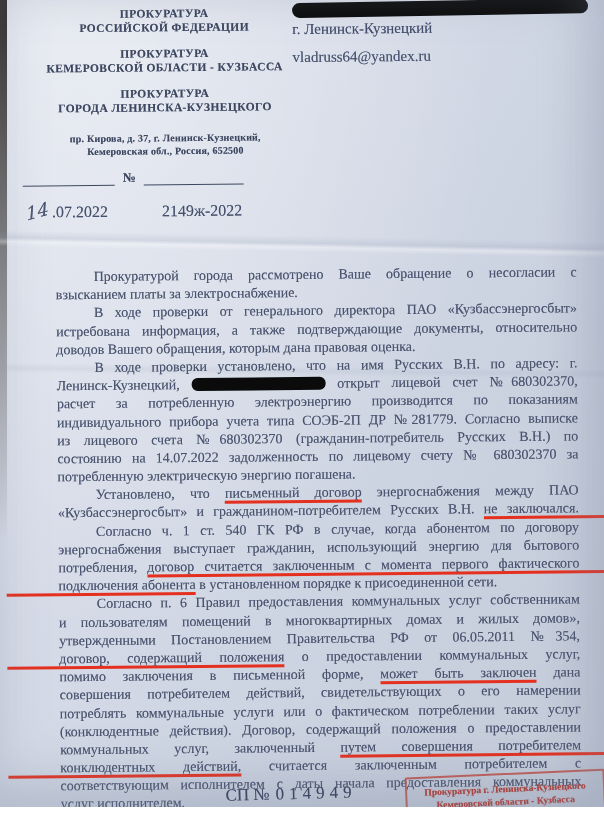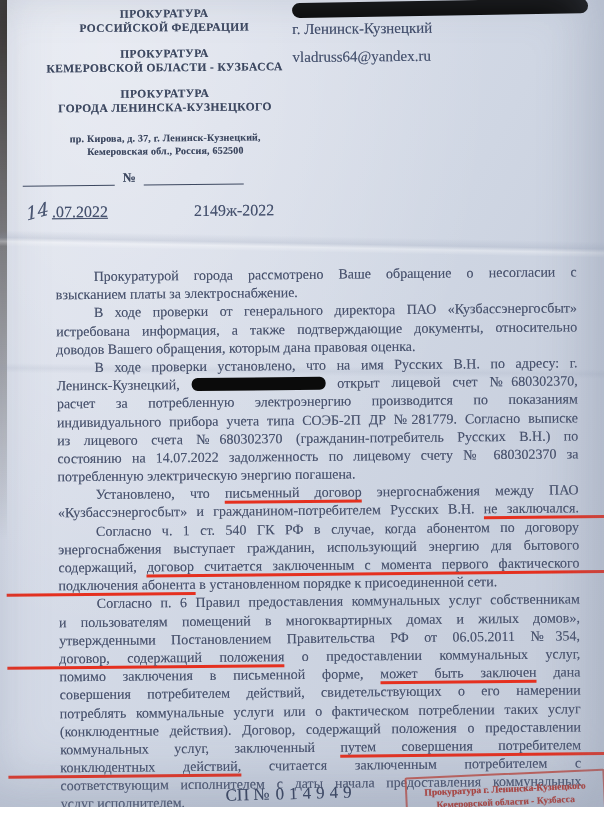--- a/index.html
+++ b/index.html
@@ -44,22 +44,22 @@
 
   
   .recipient{position:absolute;left:296px;top:2px;width:300px;}
   .redact-bar{width:296px;height:15px;background:#0c0c0c;border-radius:8px;transform:rotate(-.4deg);}
   .recip-city{font-size:15px;margin-top:4px;color:#414d6b;}
   .recip-email{font-size:15px;margin-top:11px;color:#46526f;}
 
   
   .ref-row{position:absolute;left:28px;top:198px;width:420px;font-size:16px;color:#45516e;}
   .hand-day{display:inline-block;font-family:"DejaVu Serif",serif;font-style:italic;font-size:18px;transform:rotate(-14deg) skewX(-8deg);color:#4a5672;}
-  .ref-date{margin-left:3px;text-decoration:underline;}
-  .ref-case{margin-left:82px;}
+  .ref-date{margin-left:3px;}
+  .ref-case{margin-left:50px;}
 
   
   .body-text{position:absolute;left:57px;top:266px;width:521px;font-size:14px;line-height:18.2px;color:var(--ink);}
   .line{text-align:justify;text-align-last:justify;height:18.2px;white-space:pre-wrap;}
   .line.indent{padding-left:38px;}
   .line.last{text-align-last:left;}
   .ru{border-bottom:3.6px solid var(--red);padding-bottom:0px;}
   .ext-r{padding-right:26px;margin-right:-26px;}
   .ext-l{padding-left:52px;margin-left:-52px;}
   .redact-inline{display:inline-block;width:134px;height:13px;background:#0b0b0b;border-radius:6px;vertical-align:-2px;}
@@ -132,21 +132,21 @@
         <div class="line"><span>Ленинск-Кузнецкий, </span><span class="redact-inline"></span><span> открыт лицевой счет №680302370,</span></div>
         <div class="line"><span>расчет за потребленную электроэнергию производится по показаниям</span></div>
         <div class="line"><span>индивидуального прибора учета типа СОЭБ-2П ДР №281779. Согласно выписке</span></div>
         <div class="line"><span>из лицевого счета №680302370 (гражданин-потребитель Русских В.Н.) по</span></div>
         <div class="line"><span>состоянию на 14.07.2022 задолженность по лицевому счету № 680302370 за</span></div>
         <div class="line last"><span>потребленную электрическую энергию погашена.</span></div>
         <div class="line indent"><span>Установлено, что </span><span class="ru">письменный договор</span><span> энергоснабжения между ПАО</span></div>
         <div class="line"><span>«Кузбассэнергосбыт» и гражданином-потребителем Русских В.Н. </span><span class="ru ext-r">не заключался.</span></div>
         <div class="line indent"><span>Согласно ч. 1 ст. 540 ГК РФ в случае, когда абонентом по договору</span></div>
         <div class="line"><span>энергоснабжения выступает гражданин, использующий энергию для бытового</span></div>
-        <div class="line"><span>содержащий, </span><span class="ru ext-r">договор считается заключенным с момента первого фактического</span></div>
+        <div class="line"><span>потребления, </span><span class="ru ext-r">договор считается заключенным с момента первого фактического</span></div>
         <div class="line last"><span class="ru ext-l">подключения абонента</span><span> в установленном порядке к присоединенной сети.</span></div>
         <div class="line indent"><span>Согласно п. 6 Правил предоставления коммунальных услуг собственникам</span></div>
         <div class="line"><span>и пользователям помещений в многоквартирных домах и жилых домов»,</span></div>
         <div class="line"><span>утвержденными Постановлением Правительства РФ от 06.05.2011 №354,</span></div>
         <div class="line"><span class="ru ext-l">договор, содержащий положения</span><span> о предоставлении коммунальных услуг,</span></div>
         <div class="line"><span>помимо заключения в письменной форме, </span><span class="ru">может быть заключен</span><span> дана</span></div>
         <div class="line"><span>совершения потребителем действий, свидетельствующих о его намерении</span></div>
         <div class="line"><span>потреблять коммунальные услуги или о фактическом потреблении таких услуг</span></div>
         <div class="line"><span>(конклюдентные действия). Договор, содержащий положения о предоставлении</span></div>
         <div class="line"><span>коммунальных услуг, заключенный </span><span class="ru ext-r">путем совершения потребителем</span></div>

